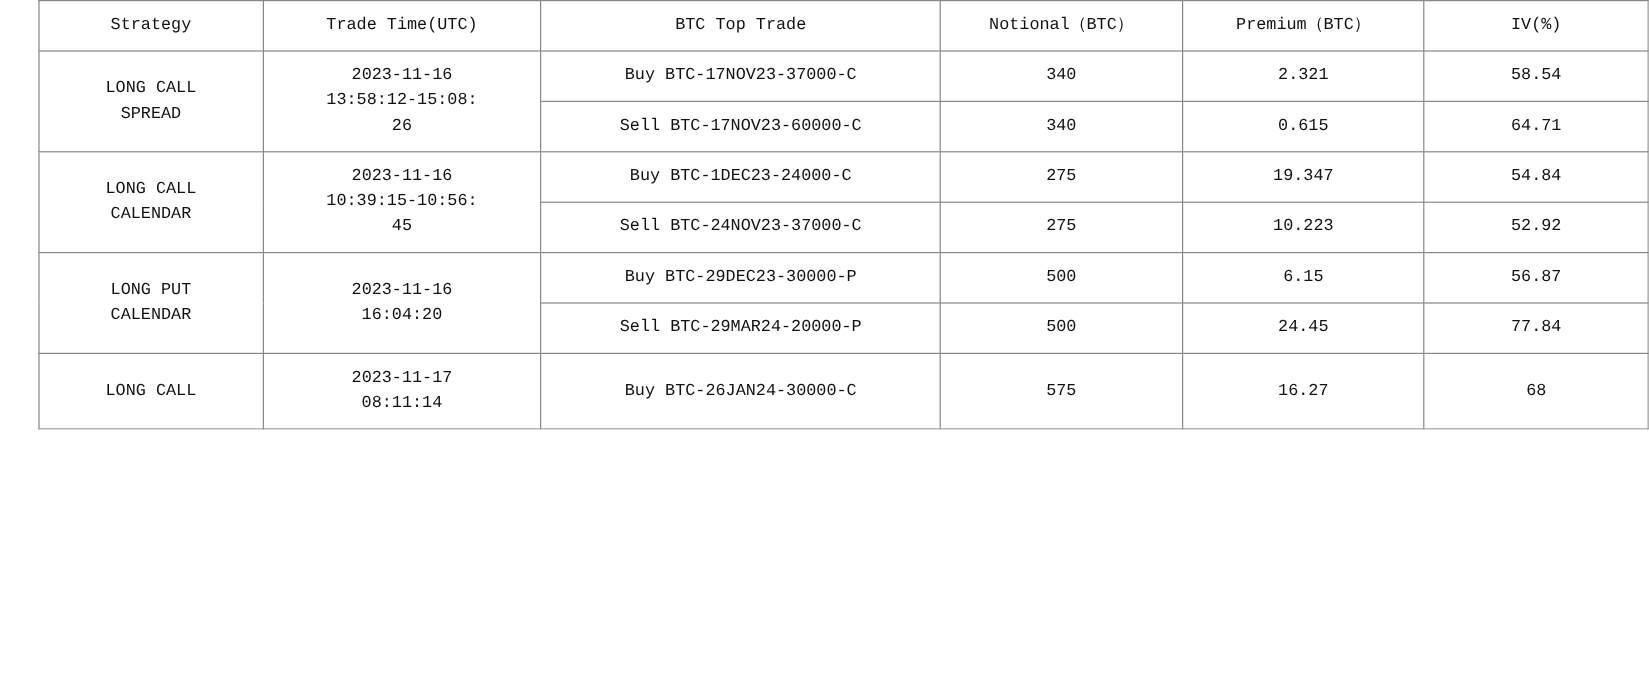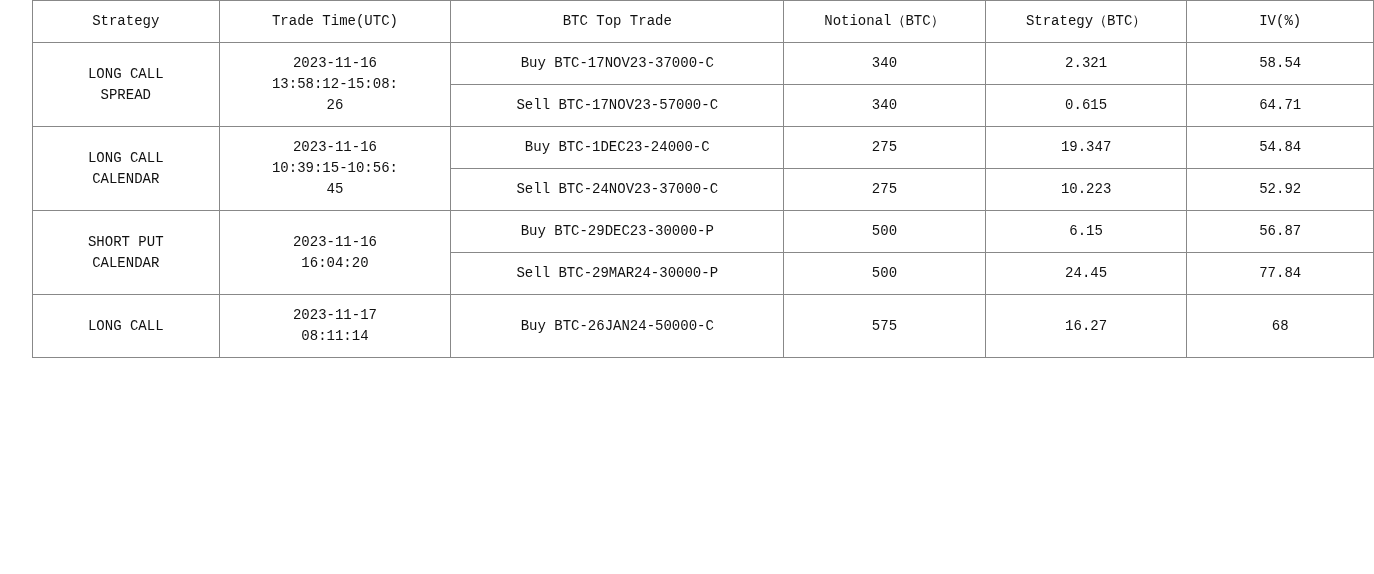--- a/index.html
+++ b/index.html
@@ -64,38 +64,38 @@
       <col class="col-notional">
       <col class="col-premium">
       <col class="col-iv">
     </colgroup>
     <thead>
       <tr>
         <th>Strategy</th>
         <th>Trade Time(UTC)</th>
         <th>BTC Top Trade</th>
         <th>Notional（BTC）</th>
-        <th>Strategy（BTC）</th>
+        <th>Premium（BTC）</th>
         <th>IV(%)</th>
       </tr>
     </thead>
     <tbody id="table-body">
     <tr>
           <td rowspan="2" style="white-space: pre-line;">LONG CALL
 SPREAD</td>
           <td rowspan="2" style="white-space: pre-line;">2023-11-16
 13:58:12-15:08:
 26</td>
           <td>Buy BTC-17NOV23-37000-C</td>
           <td>340</td>
           <td>2.321</td>
           <td>58.54</td>
         </tr>
         <tr>
-          <td>Sell BTC-17NOV23-57000-C</td>
+          <td>Sell BTC-17NOV23-60000-C</td>
           <td>340</td>
           <td>0.615</td>
           <td>64.71</td>
         </tr>
         <tr>
           <td rowspan="2" style="white-space: pre-line;">LONG CALL
 CALENDAR</td>
           <td rowspan="2" style="white-space: pre-line;">2023-11-16
 10:39:15-10:56:
 45</td>
@@ -104,39 +104,39 @@
           <td>19.347</td>
           <td>54.84</td>
         </tr>
         <tr>
           <td>Sell BTC-24NOV23-37000-C</td>
           <td>275</td>
           <td>10.223</td>
           <td>52.92</td>
         </tr>
         <tr>
-          <td rowspan="2" style="white-space: pre-line;">SHORT PUT
+          <td rowspan="2" style="white-space: pre-line;">LONG PUT
 CALENDAR</td>
           <td rowspan="2" style="white-space: pre-line;">2023-11-16
 16:04:20</td>
           <td>Buy BTC-29DEC23-30000-P</td>
           <td>500</td>
           <td>6.15</td>
           <td>56.87</td>
         </tr>
         <tr>
-          <td>Sell BTC-29MAR24-30000-P</td>
+          <td>Sell BTC-29MAR24-20000-P</td>
           <td>500</td>
           <td>24.45</td>
           <td>77.84</td>
         </tr>
         <tr>
           <td rowspan="1" style="white-space: pre-line;">LONG CALL</td>
           <td rowspan="1" style="white-space: pre-line;">2023-11-17
 08:11:14</td>
-          <td>Buy BTC-26JAN24-50000-C</td>
+          <td>Buy BTC-26JAN24-30000-C</td>
           <td>575</td>
           <td>16.27</td>
           <td>68</td>
         </tr>
       </tbody>
   </table>
 </div>
 
 </body></html>

